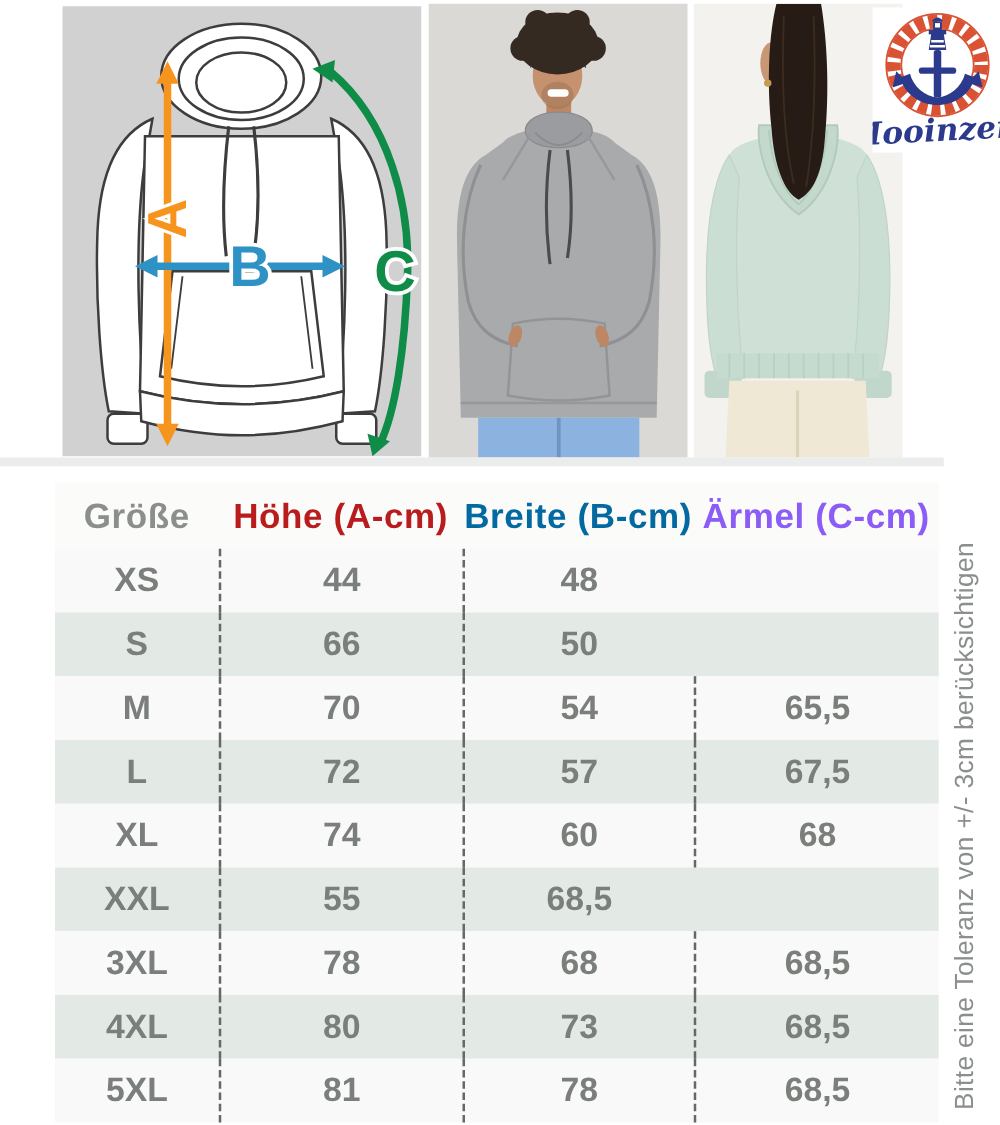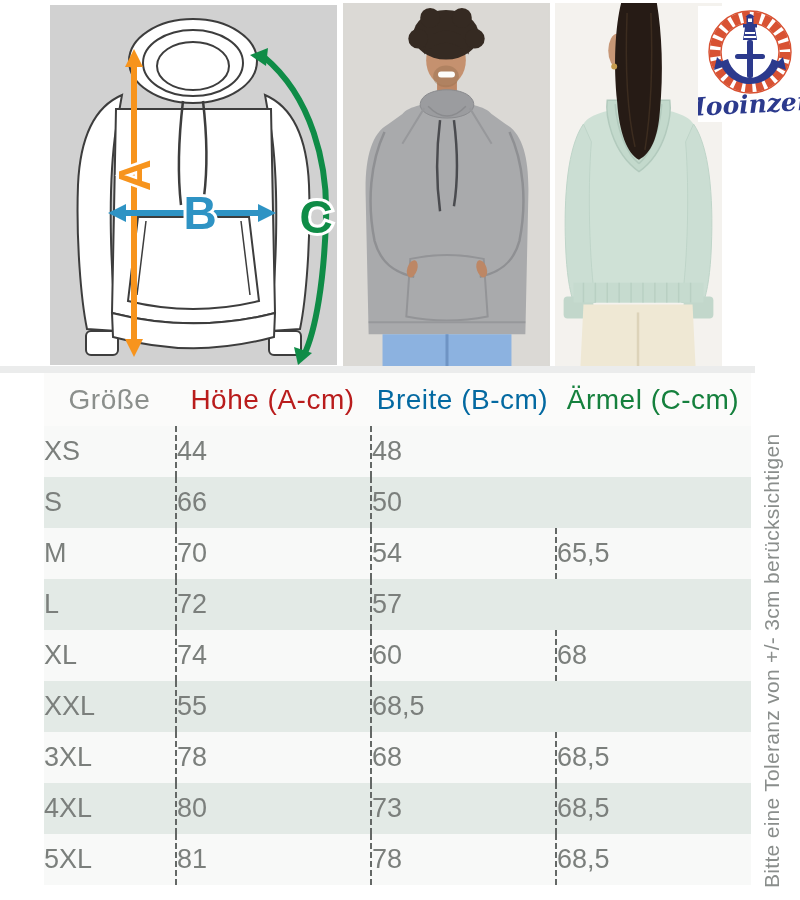--- a/index.html
+++ b/index.html
@@ -9,27 +9,27 @@
   }
   
   .diagram-panel{position:absolute;left:50px;top:5px;width:287px;height:360px;background:#d1d1d1;}
   .photo-man{position:absolute;left:343px;top:3px;width:207px;height:363px;background:#dbd9d5;}
   .photo-woman{position:absolute;left:555px;top:3px;width:167px;height:363px;background:#f4f2ee;}
   .brand-badge{position:absolute;left:698px;top:6px;width:104px;height:116px;background:#fff;}
   .diagram-panel svg,.photo-man svg,.photo-woman svg,.brand-badge svg{display:block;width:100%;height:100%;}
   .band-divider{position:absolute;left:0;top:366px;width:755px;height:7px;background:#ebecec;}
 
   
-  .size-table{position:absolute;left:44px;top:373px;width:707px;}
+  .size-table{position:absolute;left:44px;top:386px;width:707px;font-weight:bold;}
   .thead,.tr{display:grid;grid-template-columns:131px 195px 185px 196px;}
   .thead{height:53px;align-items:center;background:#fbfbfa;}
   .th{text-align:center;font-size:28px;letter-spacing:.5px;}
   .tr{height:51px;align-items:center;background:#f8f9f8;}
   .tr.alt{background:#e3eae6;}
-  .td{height:51px;line-height:51px;font-size:27px;color:#7b7f7c;}
+  .td{height:51px;line-height:51px;text-align:center;font-size:27px;color:#7b7f7c;}
   .tr .td + .td{border-left:2px dashed #646866;}
 
   
   .tolerance-note{
     position:absolute;left:760px;top:888px;width:520px;
     transform:rotate(-90deg);transform-origin:0 0;
     font-size:21px;color:#8a8e8c;white-space:nowrap;letter-spacing:.3px;
   }
 </style>
 </head>
@@ -169,21 +169,21 @@
   </svg>
 </div>
 
 <div class="band-divider"></div>
 
 <div class="size-table">
   <div class="thead">
     <div class="th" style="color: rgb(139, 143, 140);">Größe</div>
     <div class="th" style="color: #b91c1c;">Höhe (A-cm)</div>
     <div class="th" style="color: #0369a1;">Breite (B-cm)</div>
-    <div class="th" style="color: #15803d;">Ärmel (C-cm)</div>
+    <div class="th" style="color: #8b5cf6;">Ärmel (C-cm)</div>
   </div>
   <div class="tbody">
       <div class="tr">
     <div class="td">XS</div>
     <div class="td">44</div>
     <div class="td">48</div>
   </div>
       <div class="tr alt">
     <div class="td">S</div>
     <div class="td">66</div>
@@ -192,20 +192,21 @@
       <div class="tr">
     <div class="td">M</div>
     <div class="td">70</div>
     <div class="td">54</div>
     <div class="td">65,5</div>
   </div>
       <div class="tr alt">
     <div class="td">L</div>
     <div class="td">72</div>
     <div class="td">57</div>
+    <div class="td">67,5</div>
   </div>
       <div class="tr">
     <div class="td">XL</div>
     <div class="td">74</div>
     <div class="td">60</div>
     <div class="td">68</div>
   </div>
       <div class="tr alt">
     <div class="td">XXL</div>
     <div class="td">55</div>

